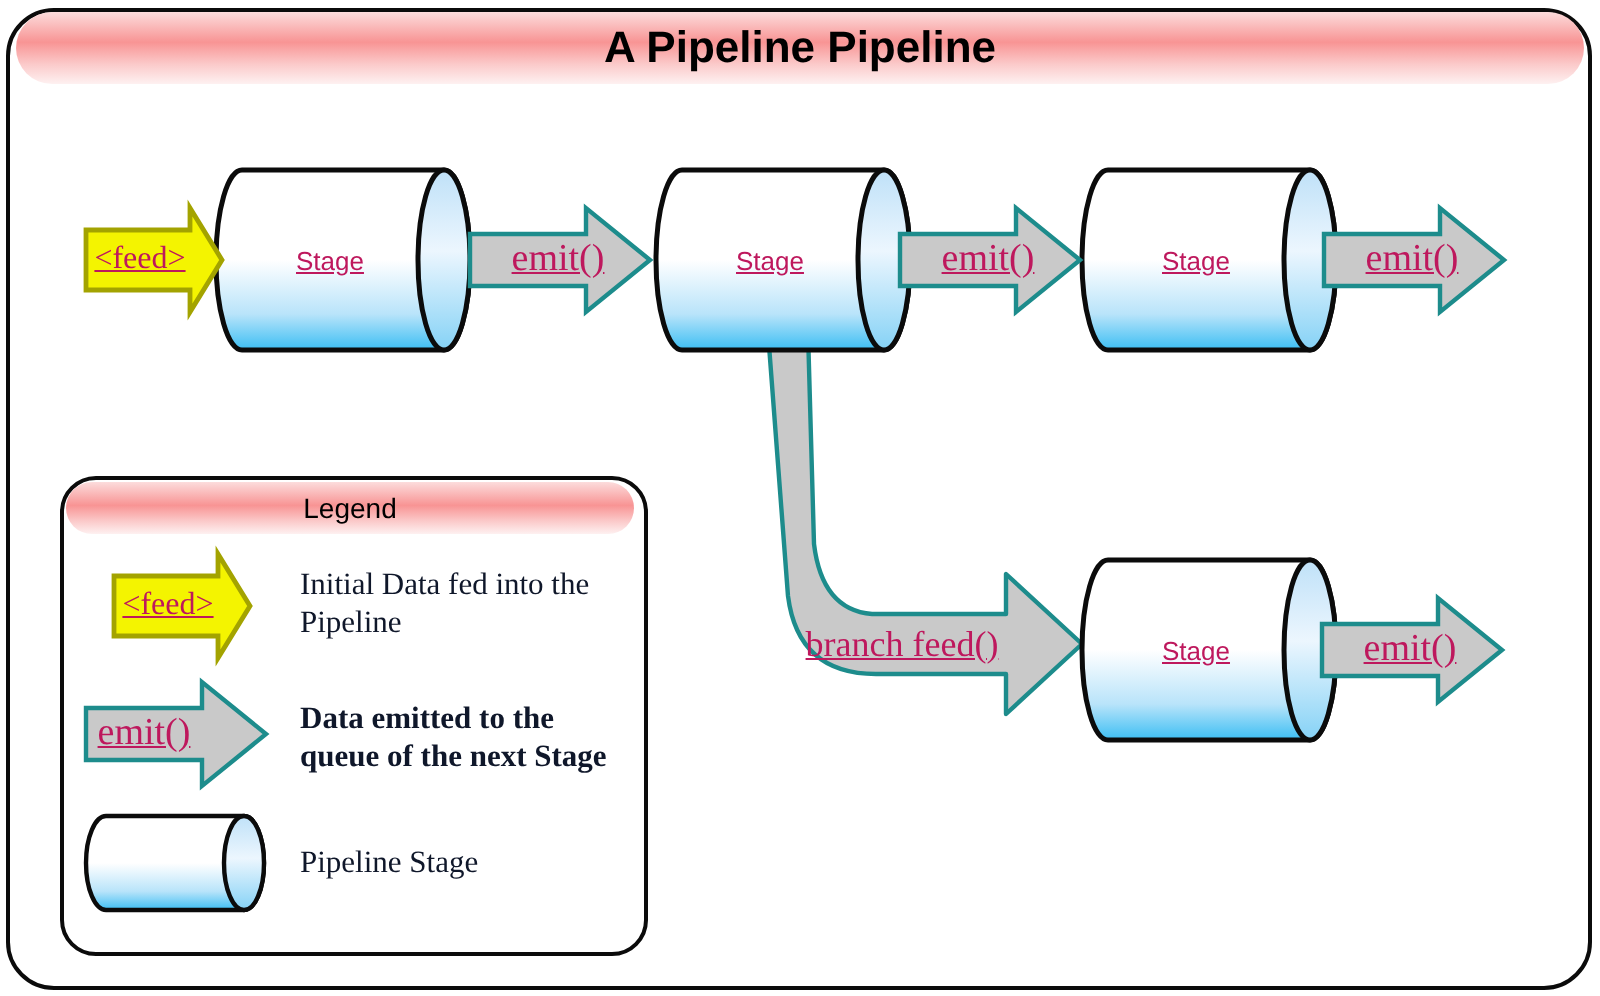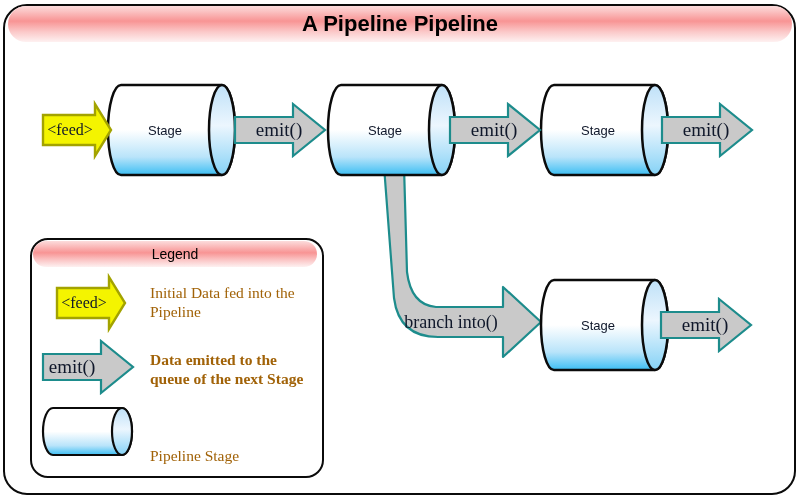--- a/index.html
+++ b/index.html
@@ -27,27 +27,27 @@
   .legend-header{
     position:absolute;left:33px;top:241px;width:284px;height:26px;
     border-radius:13px;
     background:linear-gradient(180deg,#fcdcdc 0%,#f89494 45%,#fbc9c9 75%,#fef1f1 100%);
     display:flex;align-items:center;justify-content:center;
   }
   .legend-header span{font-size:14px;color:#000;}
   svg.diagram{position:absolute;left:0;top:0;}
   .lbl{
     position:absolute;display:flex;align-items:center;justify-content:center;
-    color:#0f172a;white-space:nowrap;
+    color:#be185d;white-space:nowrap;text-decoration:underline;
   }
   .stage-lbl{font-size:13px;font-family:"Liberation Sans",sans-serif;}
   .serif-lbl{font-family:"Liberation Serif",serif;}
   .caption{
     position:absolute;font-family:"Liberation Serif",serif;font-size:15.5px;
-    line-height:1.25;color:#a16207;white-space:normal;
+    line-height:1.25;color:#0f172a;white-space:normal;
   }
 </style>
 </head>
 <body>
 
 <div>
 
   <div class="frame"></div>
 
   <div class="titlebar">
@@ -109,22 +109,22 @@
   <div class="lbl stage-lbl" style="left:108px;top:85px;width:114px;height:90px;">Stage</div>
   <div class="lbl stage-lbl" style="left:328px;top:85px;width:114px;height:90px;">Stage</div>
   <div class="lbl stage-lbl" style="left:541px;top:85px;width:114px;height:90px;">Stage</div>
   <div class="lbl stage-lbl" style="left:541px;top:280px;width:114px;height:90px;">Stage</div>
 
   <div class="lbl serif-lbl" style="left:44px;top:116px;width:52px;height:28px;font-size:16px;">&lt;feed&gt;</div>
   <div class="lbl serif-lbl" style="left:235px;top:116px;width:88px;height:28px;font-size:19px;">emit()</div>
   <div class="lbl serif-lbl" style="left:450px;top:116px;width:88px;height:28px;font-size:19px;">emit()</div>
   <div class="lbl serif-lbl" style="left:662px;top:116px;width:88px;height:28px;font-size:19px;">emit()</div>
   <div class="lbl serif-lbl" style="left:661px;top:311px;width:88px;height:28px;font-size:19px;">emit()</div>
-  <div class="lbl serif-lbl" style="left:398px;top:308px;width:106px;height:28px;font-size:18px;">branch into()</div>
+  <div class="lbl serif-lbl" style="left:398px;top:308px;width:106px;height:28px;font-size:18px;">branch feed()</div>
 
   <div class="lbl serif-lbl" style="left:58px;top:289px;width:52px;height:28px;font-size:16px;">&lt;feed&gt;</div>
   <div class="lbl serif-lbl" style="left:43px;top:353px;width:58px;height:28px;font-size:19px;">emit()</div>
 
   <div class="caption" style="left:150px;top:283px;width:170px;">Initial Data fed into the Pipeline</div>
   <div class="caption" style="left:150px;top:350px;width:170px;font-weight:bold;">Data emitted to the queue of the next Stage</div>
-  <div class="caption" style="left:150px;top:422px;width:170px;margin-top:24px;">Pipeline Stage</div>
+  <div class="caption" style="left:150px;top:422px;width:170px;">Pipeline Stage</div>
 
 </div>
 
 </body></html>

